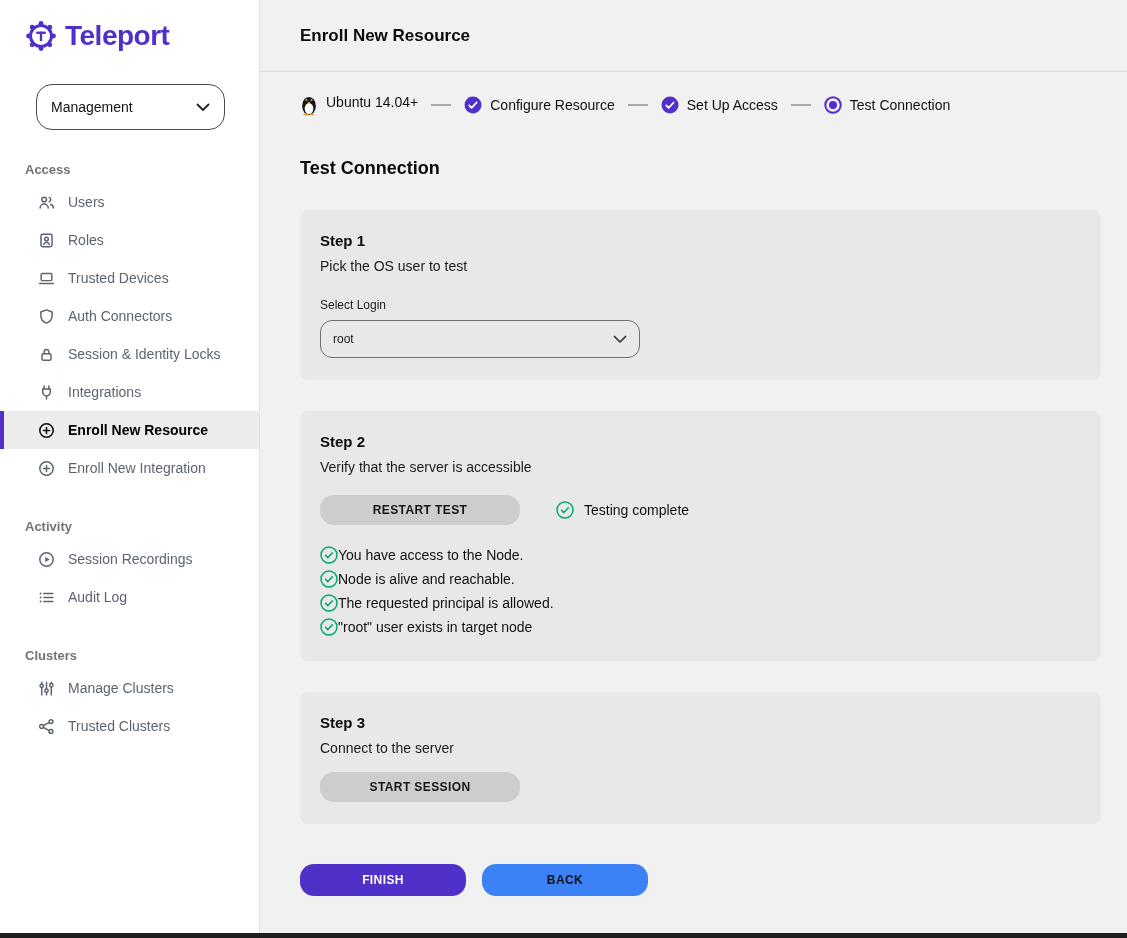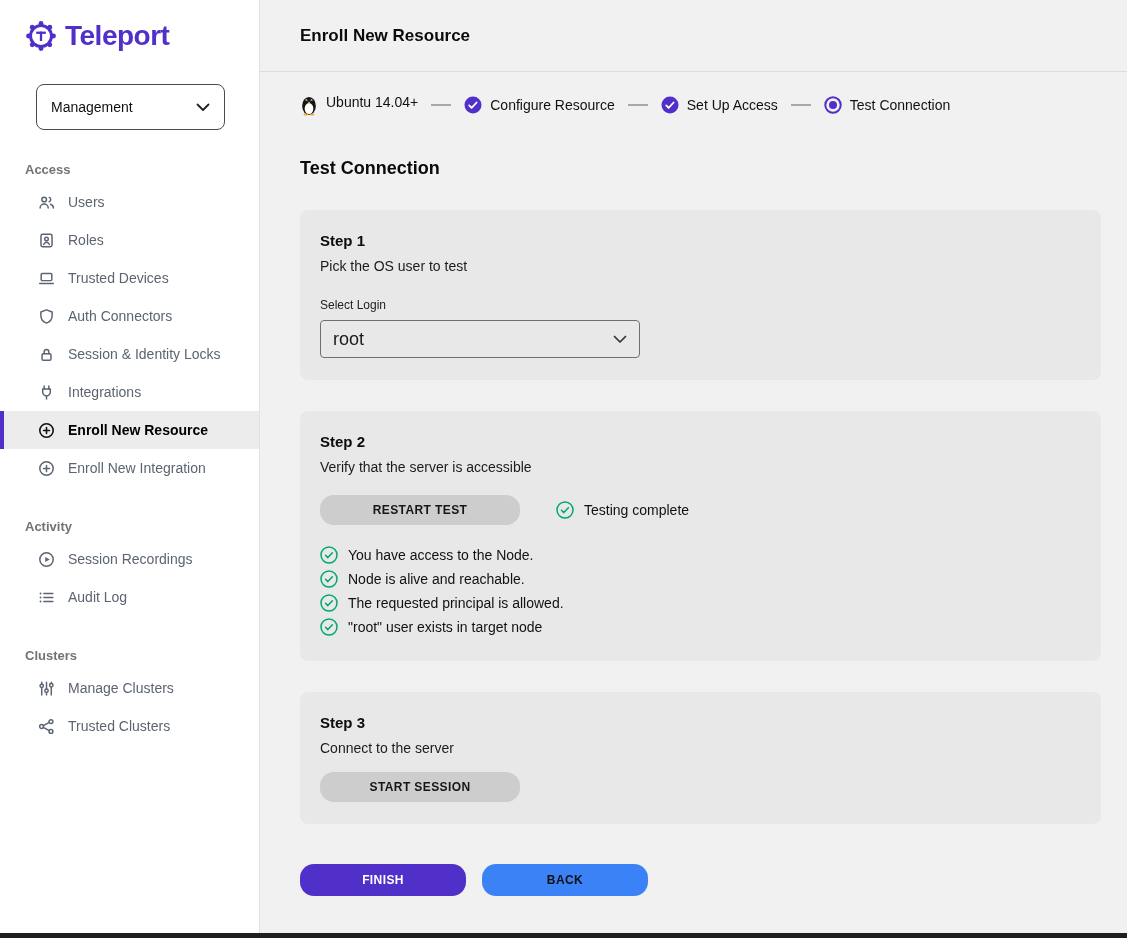--- a/index.html
+++ b/index.html
@@ -3,21 +3,21 @@
 <meta charset="utf-8">
 <style>
   * { margin:0; padding:0; box-sizing:border-box; }
   html,body { width:1127px; height:938px; overflow:hidden; }
   body { font-family:"Liberation Sans", sans-serif; display:flex; background:#f1f1f2; position:relative; color:#1a1a1a; }
 
   
   .sidebar { width:260px; min-width:260px; background:#fff; border-right:1px solid #e2e2e2; height:100%; }
   .logo-row { display:flex; align-items:center; gap:9px; padding:20px 0 0 26px; }
   .logo-text { color:#512fc9; font-size:28px; font-weight:bold; letter-spacing:-0.5px; }
-  .mgmt-select { margin:32px 0 0 36px; width:189px; height:46px; border:1px solid #4a4a4a; border-radius:8px;
+  .mgmt-select { margin:32px 0 0 36px; width:189px; height:46px; border:1px solid #4a4a4a; border-radius:16px;
     display:flex; align-items:center; justify-content:space-between; padding:0 14px; font-size:14px; color:#111;
     background:#fff; cursor:pointer; }
   .section-title { font-size:13px; font-weight:bold; color:#737373; padding-left:25px; margin-top:32px; }
   .nav-list { margin-top:6px; }
   .nav-item { display:flex; align-items:center; gap:13px; height:38px; padding-left:38px; font-size:14px;
     color:#5b6470; cursor:pointer; }
   .nav-item.active { background:#ececec; color:#000; font-weight:bold; border-left:4px solid #512fc9; padding-left:34px; }
   .nav-icon { width:17px; height:17px; flex:none; color:#5b6470; }
   .nav-item.active .nav-icon { color:#111; }
   .nav-label { white-space:nowrap; }
@@ -34,31 +34,31 @@
   .step { display:flex; align-items:center; gap:8px; }
 
   .page-title { font-size:18px; font-weight:bold; margin-top:42px; color:#0b0b0b; }
   .page-sub { font-size:14px; margin-top:10px; color:#1b1b1b; }
 
   .card { background:#e8e8e9; border-radius:8px; margin-top:31px; padding:22px 20px; width:801px; }
   .card h3 { font-size:15px; font-weight:bold; color:#0b0b0b; }
   .card .desc { font-size:14px; margin-top:9px; color:#1b1b1b; }
 
   .select-label { font-size:12px; margin-top:24px; color:#222; }
-  .login-select { margin-top:8px; width:320px; height:38px; border:1px solid #6f6f6f; border-radius:4px;
-    display:flex; align-items:center; justify-content:space-between; padding:0 12px; font-size:18px; cursor:pointer; }
+  .login-select { margin-top:8px; width:320px; height:38px; border:1px solid #6f6f6f; border-radius:12px;
+    display:flex; align-items:center; justify-content:space-between; padding:0 12px; font-size:12px; cursor:pointer; }
 
   .btn { border:none; border-radius:14px; font-weight:bold; font-size:12px; letter-spacing:.4px; cursor:pointer;
     font-family:inherit; }
   .btn-gray { background:#cdcdce; color:#161616; width:200px; height:30px; }
   .row { display:flex; align-items:center; }
   .test-row { margin-top:20px; gap:36px; }
   .status { display:flex; align-items:center; gap:10px; font-size:14px; color:#111; }
   .checks { margin-top:18px; }
-  .check-row { display:flex; align-items:center; gap:10px; font-size:14px; color:#111; height:24px; }
+  .check-row { display:flex; align-items:center; font-size:14px; color:#111; height:24px; }
   .start-btn { margin-top:16px; }
 
   .footer-buttons { display:flex; gap:16px; margin-top:40px; }
   .btn-primary { background:#512fc9; color:#fff; width:166px; height:32px; }
   .btn-back { background:#3b82f6; color:#111; width:166px; height:32px; }
 
   .bottom-bar { position:absolute; left:0; bottom:0; width:100%; height:5px; background:#1f1f1f; }
 
   svg { display:block; }
 </style>

